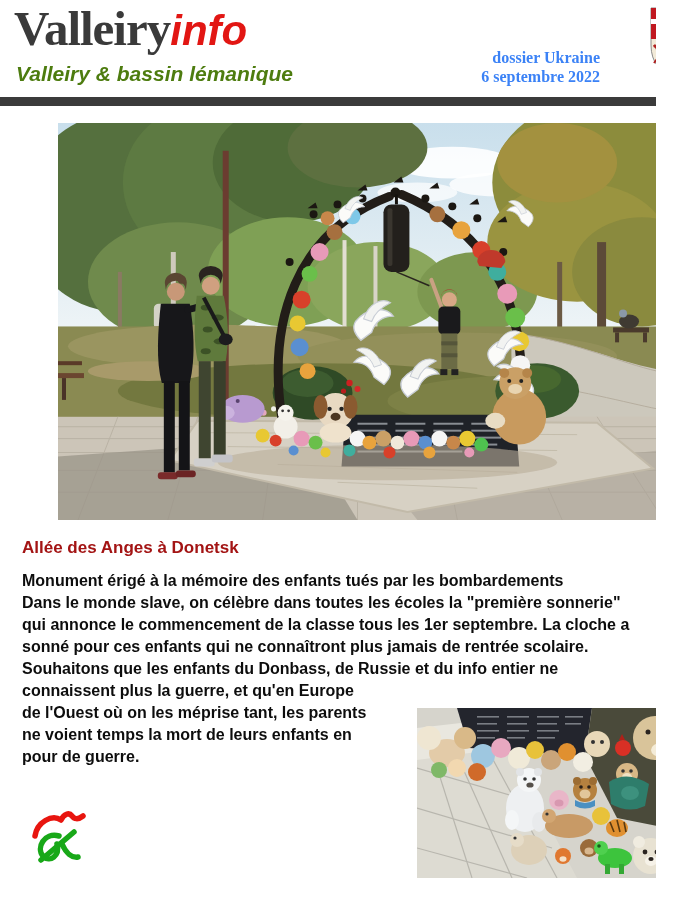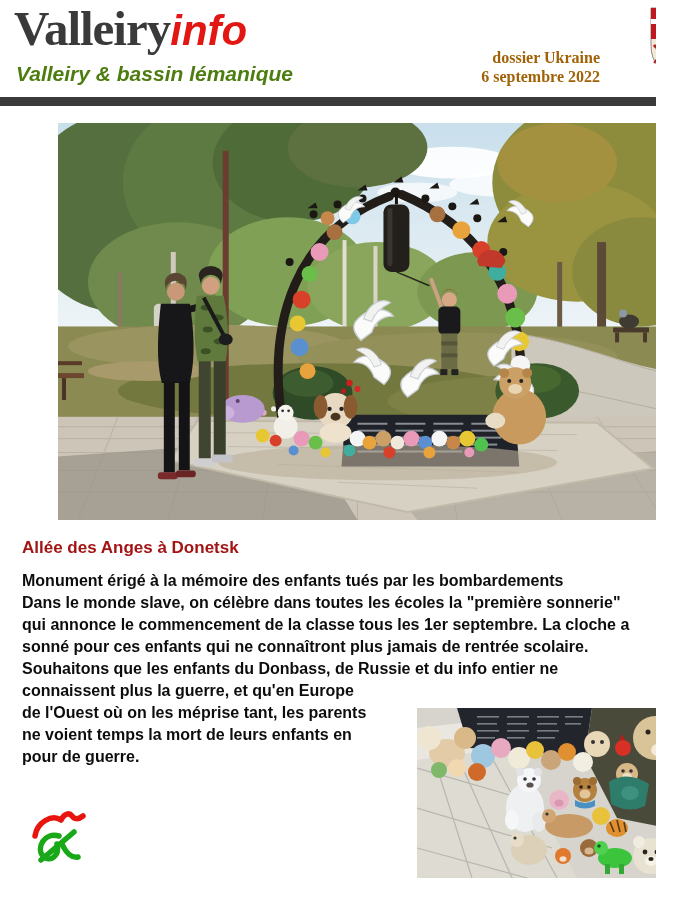--- a/index.html
+++ b/index.html
@@ -17,21 +17,21 @@
     font-family:"Liberation Sans",sans-serif;font-weight:bold;font-style:italic;
     font-size:42px;color:#e21613;margin-left:0;line-height:1;
   }
   .tagline{
     position:absolute;left:16px;top:62px;
     font-weight:bold;font-style:italic;font-size:21px;color:#4d7c0f;
   }
   .dossier{
     position:absolute;right:56px;top:48px;text-align:right;
     font-family:"Liberation Serif",serif;font-weight:bold;font-size:16px;
-    color:#a16207;line-height:19px;
+    color:#3b82f6;line-height:19px;
   }
   .crest{position:absolute;left:648px;top:5px;width:46px;height:74px;}
   .header-bar{position:absolute;left:0;top:97px;width:700px;height:9px;background:#3b3b3b;}
   
   .main-photo{position:absolute;left:58px;top:123px;width:599px;height:397px;}
   .detail-photo{position:absolute;left:417px;top:708px;width:250px;height:170px;}
   .main-photo svg,.detail-photo svg,.crest svg,.signature svg{display:block;width:100%;height:100%;}
   
   .article{position:absolute;left:22px;top:538px;width:662px;}
   .article-heading{

